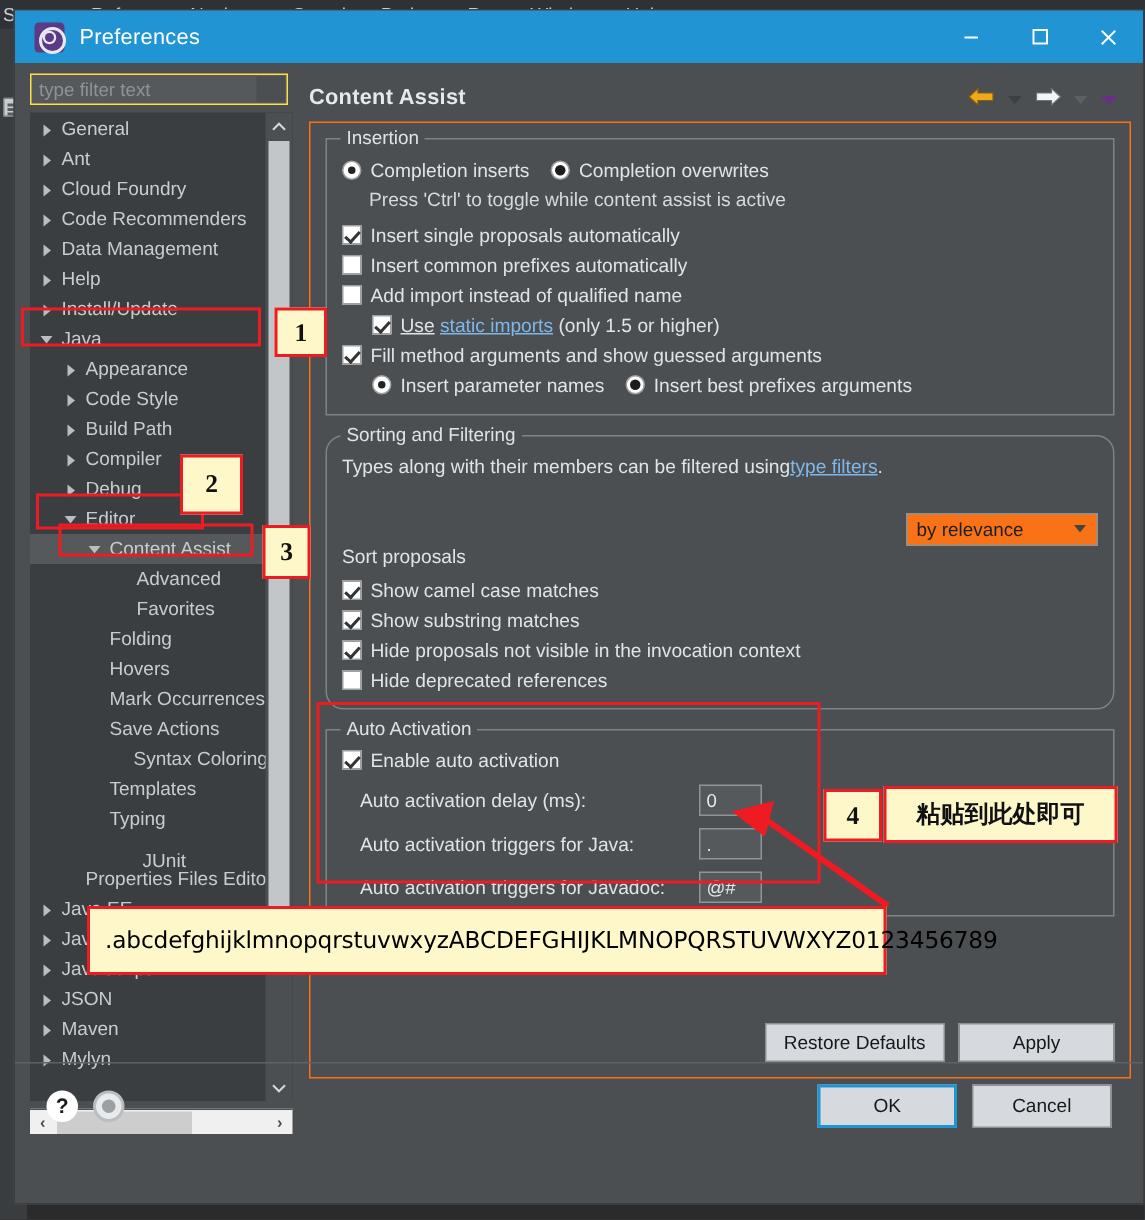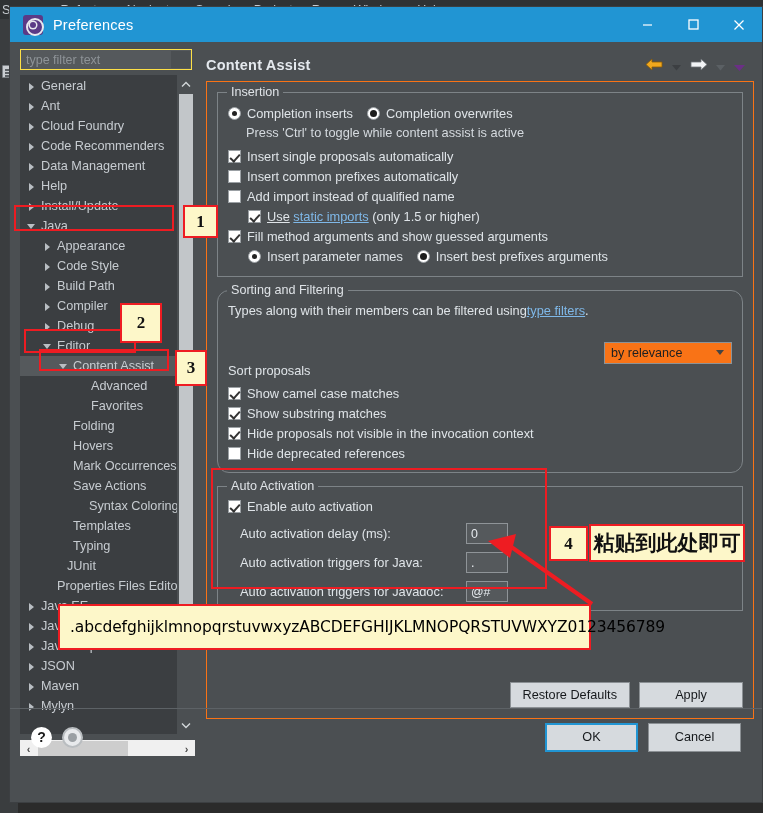--- a/index.html
+++ b/index.html
@@ -230,21 +230,21 @@
 
   
   .ann { position:absolute; pointer-events:none; }
   .ann-box { border:2.5px solid #ee1c22; }
   .ann-note {
     background:#fdf7c9; border:2.5px solid #ee1c22; color:#111;
     display:flex; align-items:center; justify-content:center;
     font-weight:bold;
   }
   .ann-num { font-size:17px; font-family:"Liberation Serif", serif; }
-  .ann-cjk { font-size:21px; font-weight:bold; font-family:"DejaVu Sans", sans-serif; }
+  .ann-cjk { font-size:16px; font-weight:bold; font-family:"DejaVu Sans", sans-serif; }
   .ann-alpha {
     background:#fdf7c9; border:2.5px solid #ee1c22; color:#000;
     font-size:15.5px; display:flex; align-items:center; padding-left:10px;
     letter-spacing:-0.1px; white-space:nowrap; font-family:"DejaVu Sans", sans-serif;
   }
 </style>
 </head>
 <body>
 
 <div id="root">
@@ -387,21 +387,21 @@
                 <span>Syntax Coloring</span>
               </div>
               <div class="tnode" style="padding-left: 38px;">
                 <span class="arrow"></span>
                 <span>Templates</span>
               </div>
               <div class="tnode" style="padding-left: 38px;">
                 <span class="arrow"></span>
                 <span>Typing</span>
               </div>
-              <div class="tnode" style="padding-left: 32px;">
+              <div class="tnode" style="padding-left: 22px; flex-direction: column;">
                 <span class="arrow"></span>
                 <span>JUnit</span>
               </div>
               <div class="tnode" style="padding-left: 22px;">
                 <span class="arrow"></span>
                 <span>Properties Files Editor</span>
               </div>
               <div class="tnode" style="padding-left: 6px;">
                 <span class="arrow closed"></span>
                 <span>Java EE</span>

